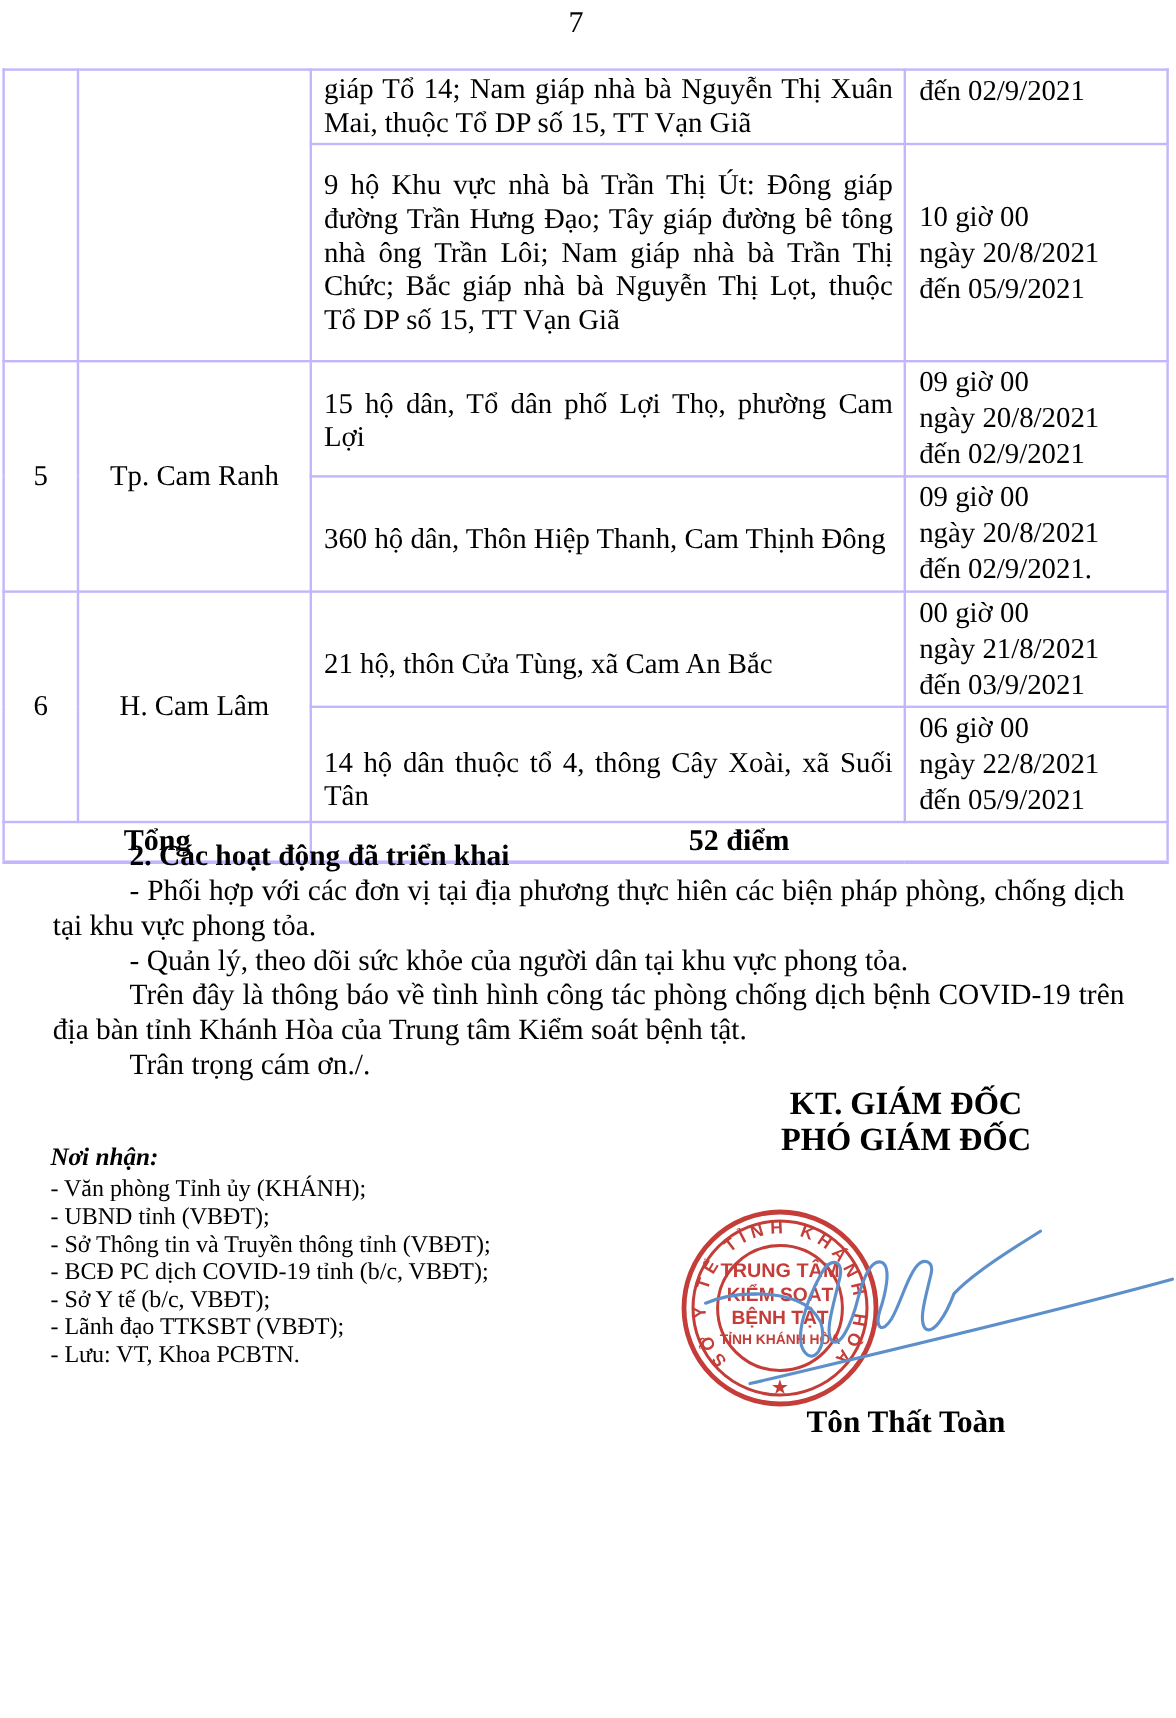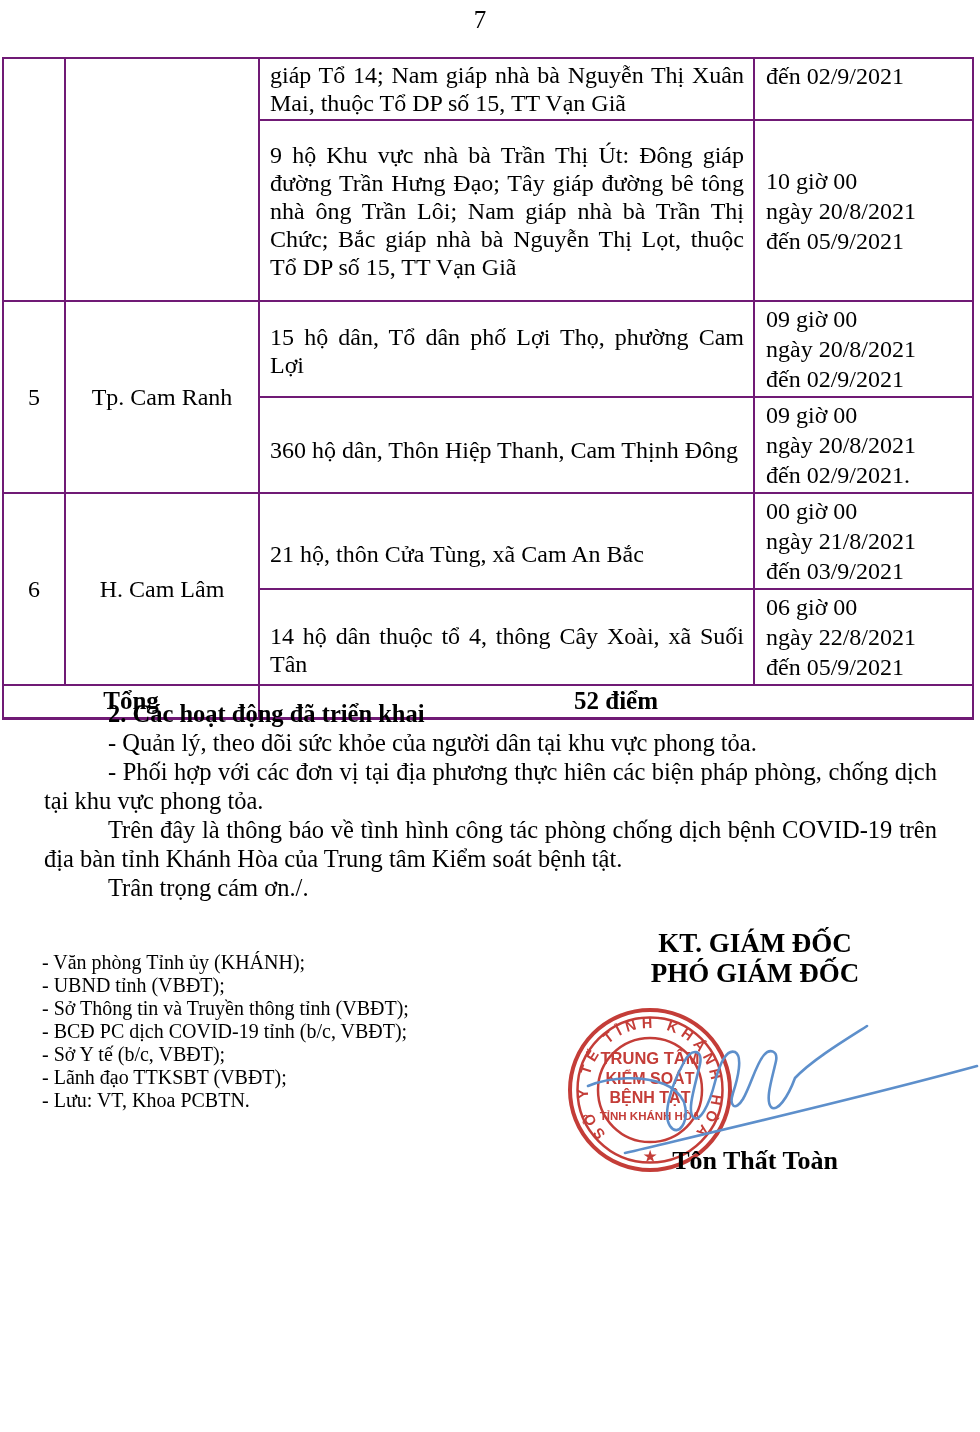--- a/index.html
+++ b/index.html
@@ -15,21 +15,21 @@
   .page-number {
     position: absolute; top: 6px; left: 0; width: 960px;
     text-align: center; font-size: 25px;
   }
   table.zone-table {
     position: absolute; left: 2px; top: 57px;
     width: 970px;
     border-collapse: collapse; table-layout: fixed;
   }
   table.zone-table td {
-    border: 2px solid #701a75;
+    border: 2px solid #c4b5fd;
     font-size: 24px;
     vertical-align: middle;
     overflow: hidden;
   }
   td.stt   { text-align: center; font-size: 25px; }
   td.loc   { text-align: center; font-size: 25px; padding: 0 4px; }
   td.desc  {
     text-align: justify; text-align-last: left;
     padding: 2px 9px 2px 10px;
     line-height: 28px; vertical-align: top;
@@ -52,26 +52,26 @@
   .body-text p { text-align: justify; text-align-last: left; text-indent: 64px; }
   .recipients {
     position: absolute; left: 42px; top: 951px; width: 460px;
   }
   .recipients .title {
     font-weight: bold; font-style: italic;
     font-size: 21px; line-height: 26px; margin-bottom: 3px;
   }
   .recipients .item { font-size: 20px; line-height: 23px; }
   .sign-head {
-    position: absolute; left: 545px; top: 928px; width: 420px;
+    position: absolute; left: 545px; top: 904px; width: 420px;
     text-align: center; font-weight: bold;
     font-size: 27px; line-height: 30px;
   }
   .signer-name {
-    position: absolute; left: 545px; top: 1146px; width: 420px;
+    position: absolute; left: 545px; top: 1170px; width: 420px;
     text-align: center; font-weight: bold; font-size: 26px;
   }
   .stamp-svg { position: absolute; left: 563px; top: 1003px; }
   .stamp-svg text {
     font-family: "Liberation Sans", "DejaVu Sans", sans-serif;
     font-weight: bold;
   }
   .signature-svg { position: absolute; left: 560px; top: 1000px; }
 </style>
 </head>
@@ -131,27 +131,28 @@
     </tr>
     <tr class="total-row" style="height:33px">
       <td colspan="2">Tổng</td>
       <td colspan="2">52 điểm</td>
     </tr>
   </tbody>
     </table>
 
   <div class="body-text">
     <div class="heading">2. Các hoạt động đã triển khai</div>
+    <p>- Phối hợp với các đơn vị tại địa phương thực hiên các biện pháp phòng, chống dịch tại khu vực phong tỏa.</p>
     <p>- Quản lý, theo dõi sức khỏe của người dân tại khu vực phong tỏa.</p>
-    <p>- Phối hợp với các đơn vị tại địa phương thực hiên các biện pháp phòng, chống dịch tại khu vực phong tỏa.</p>
     <p>Trên đây là thông báo về tình hình công tác phòng chống dịch bệnh COVID-19 trên địa bàn tỉnh Khánh Hòa của Trung tâm Kiểm soát bệnh tật.</p>
     <p>Trân trọng cám ơn./.</p>
   </div>
 
   <div class="recipients">
+    <div class="title">Nơi nhận:</div>
     <div class="item">- Văn phòng Tỉnh ủy (KHÁNH);</div>
     <div class="item">- UBND tỉnh (VBĐT);</div>
     <div class="item">- Sở Thông tin và Truyền thông tỉnh (VBĐT);</div>
     <div class="item">- BCĐ PC dịch COVID-19 tỉnh (b/c, VBĐT);</div>
     <div class="item">- Sở Y tế (b/c, VBĐT);</div>
     <div class="item">- Lãnh đạo TTKSBT (VBĐT);</div>
     <div class="item">- Lưu: VT, Khoa PCBTN.</div>
   </div>
 
   <div class="sign-head">

